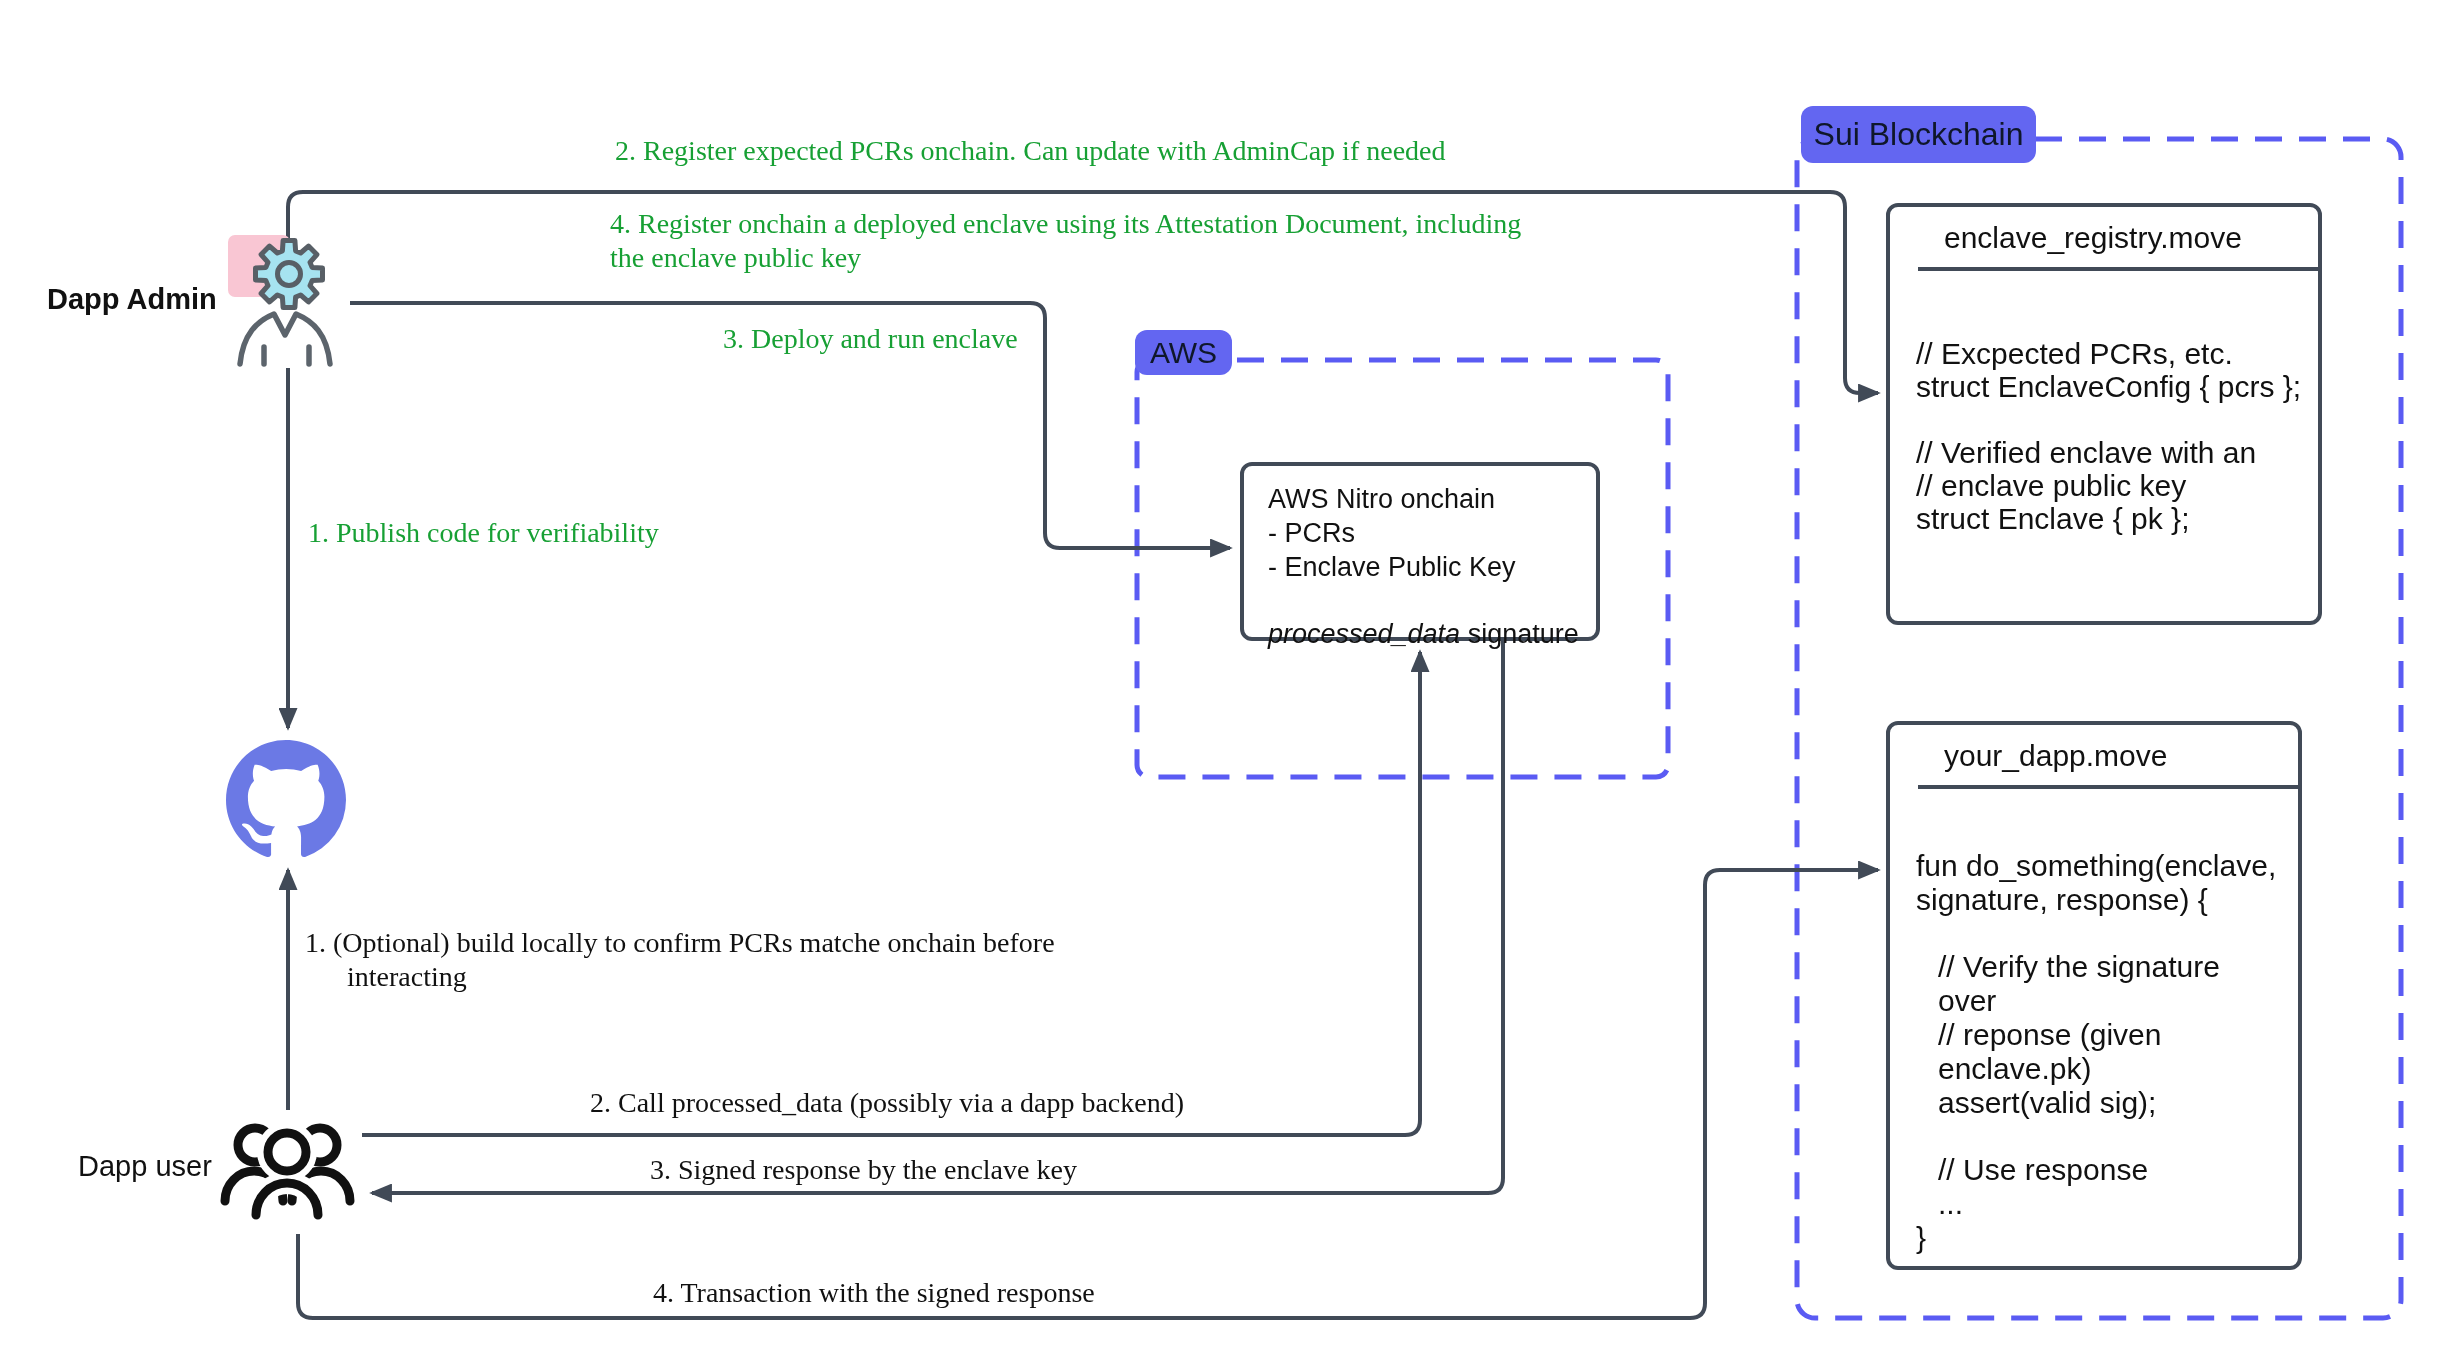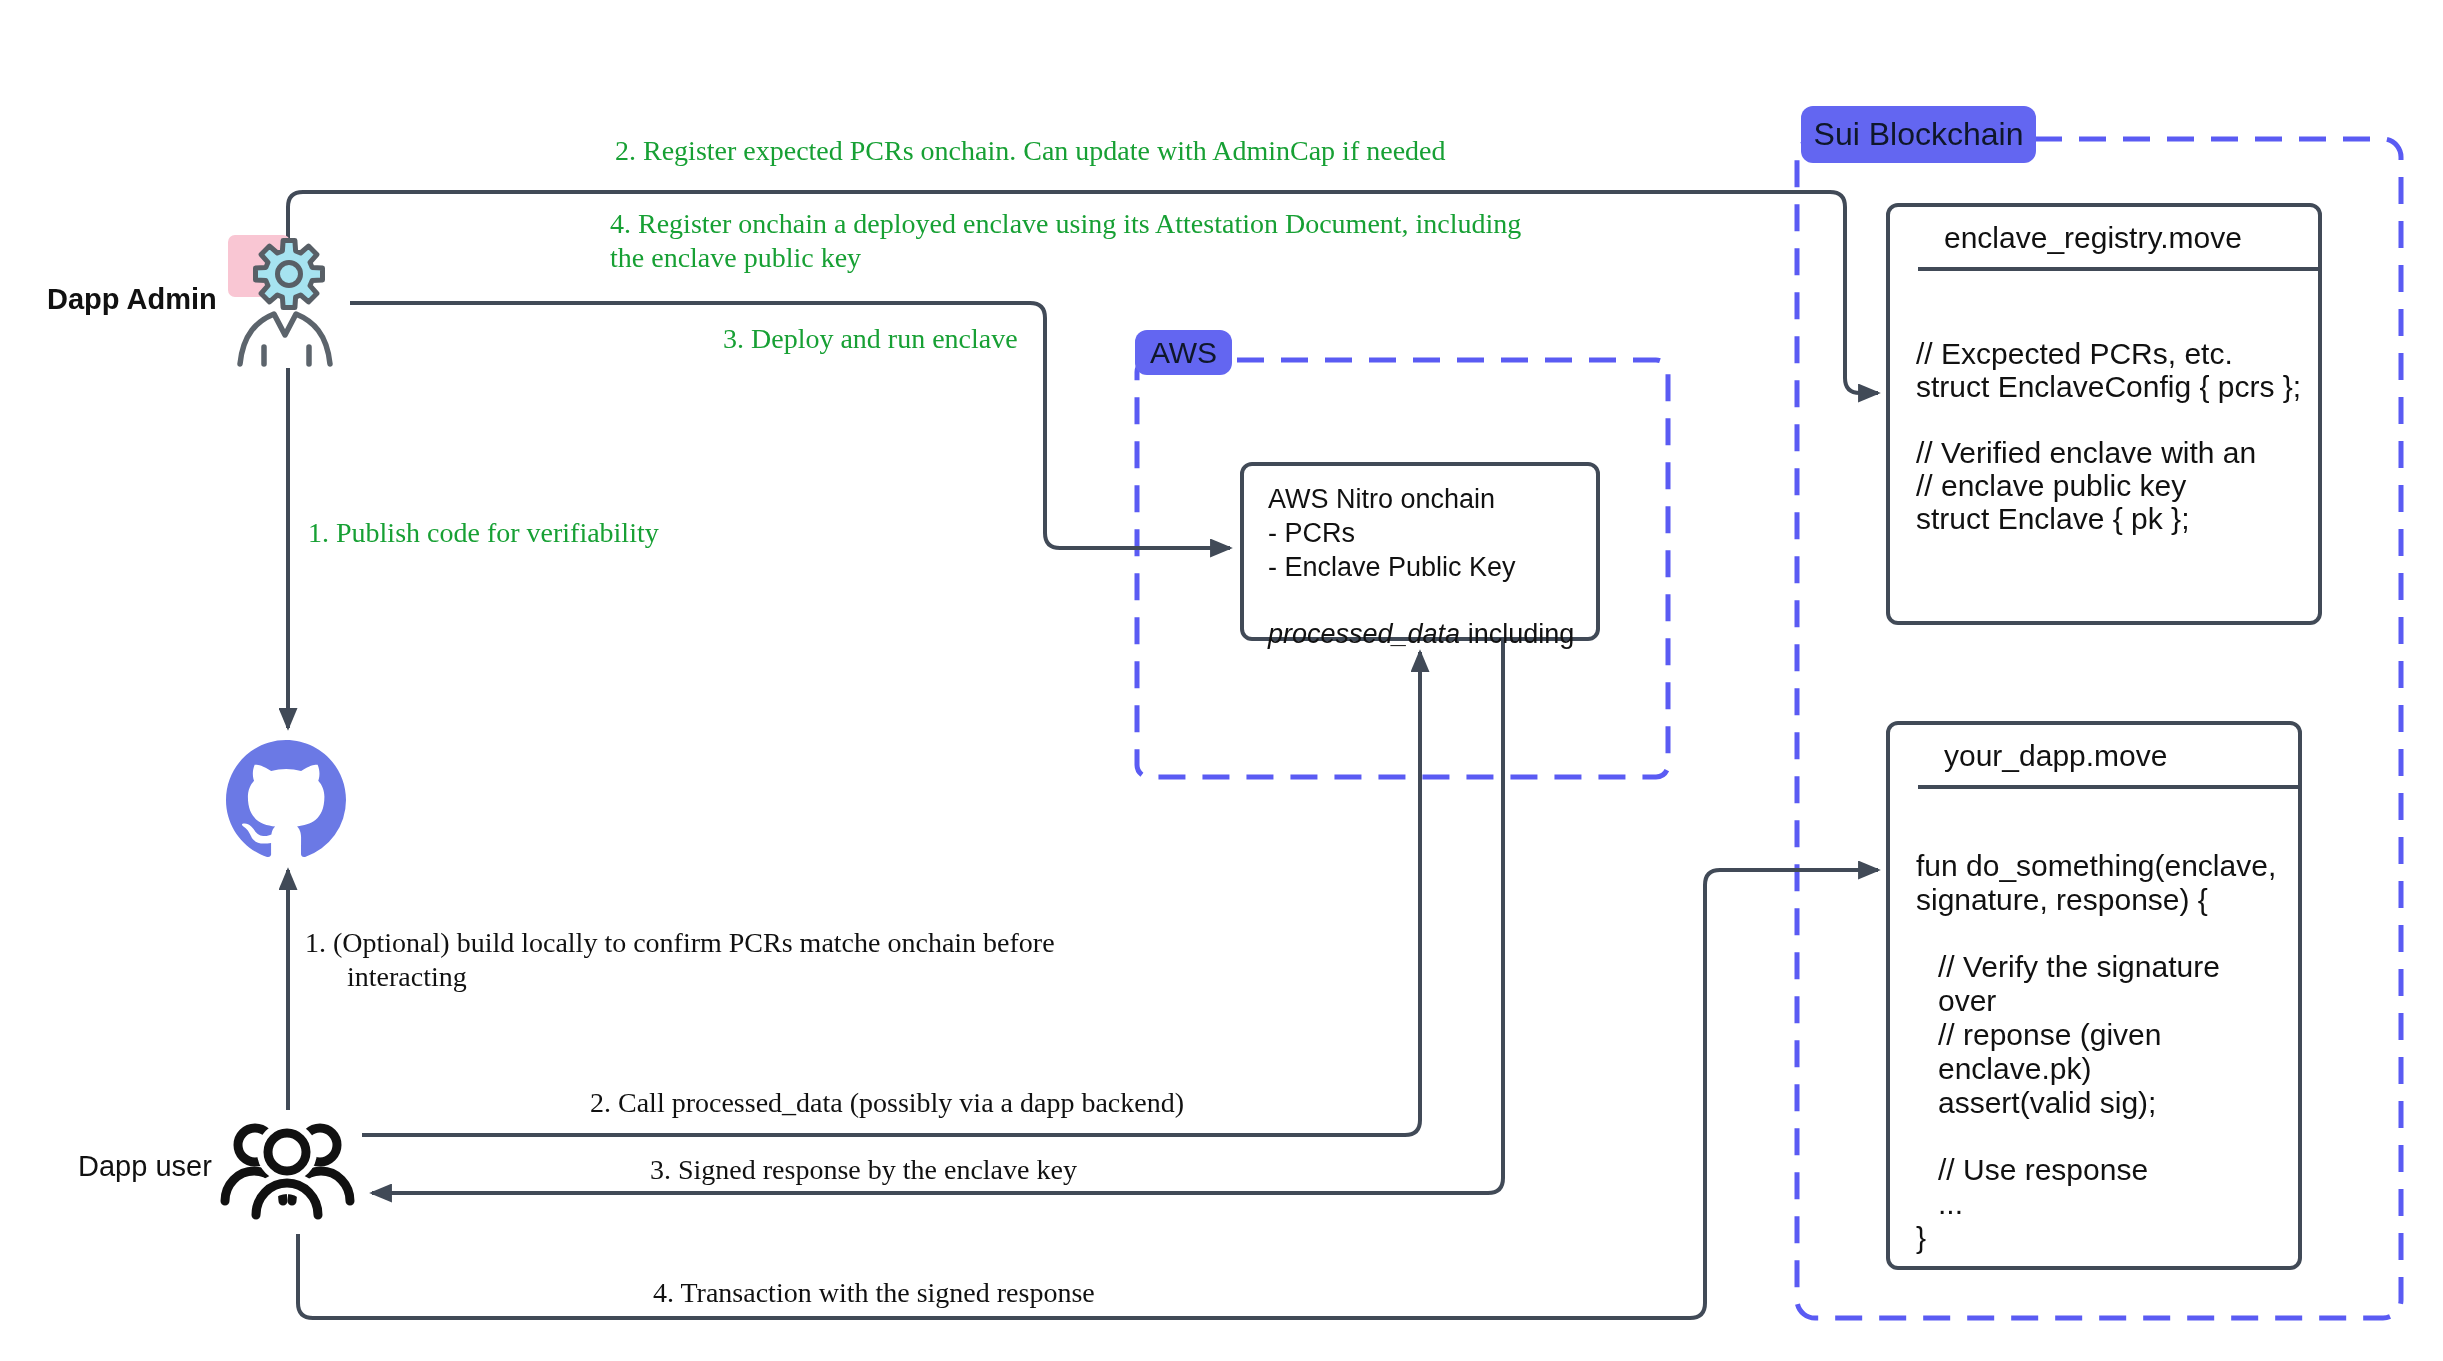--- a/index.html
+++ b/index.html
@@ -91,21 +91,21 @@
   <div class="ann" style="left:590px;top:1086px;">2. Call processed_data (possibly via a dapp backend)</div>
   <div class="ann" style="left:650px;top:1153px;">3. Signed response by the enclave key</div>
   <div class="ann" style="left:653px;top:1276px;">4. Transaction with the signed response</div>
 
   <div class="node" id="nitro-box">
     <div class="bd2">
       <div>AWS Nitro onchain</div>
       <div>- PCRs</div>
       <div>- Enclave Public Key</div>
       <div class="code-gap"></div>
-      <div><span class="it">processed_data</span><span> including</span></div>
+      <div><span class="it">processed_data</span><span> signature</span></div>
     </div>
   </div>
 
   <div class="node" id="registry-box">
     <div class="hd">enclave_registry.move</div>
     <div class="bd">
       <div>// Excpected PCRs, etc.</div>
       <div>struct EnclaveConfig { pcrs };</div>
       <div class="code-gap"></div>
       <div>// Verified enclave with an</div>

